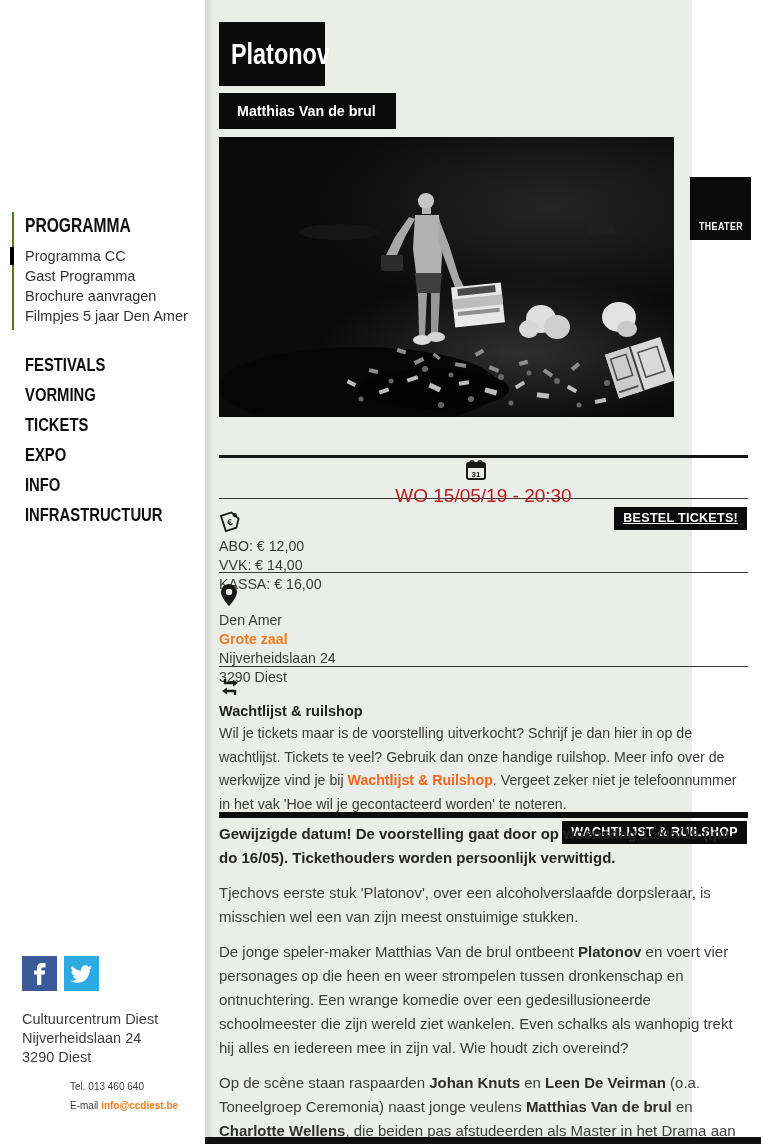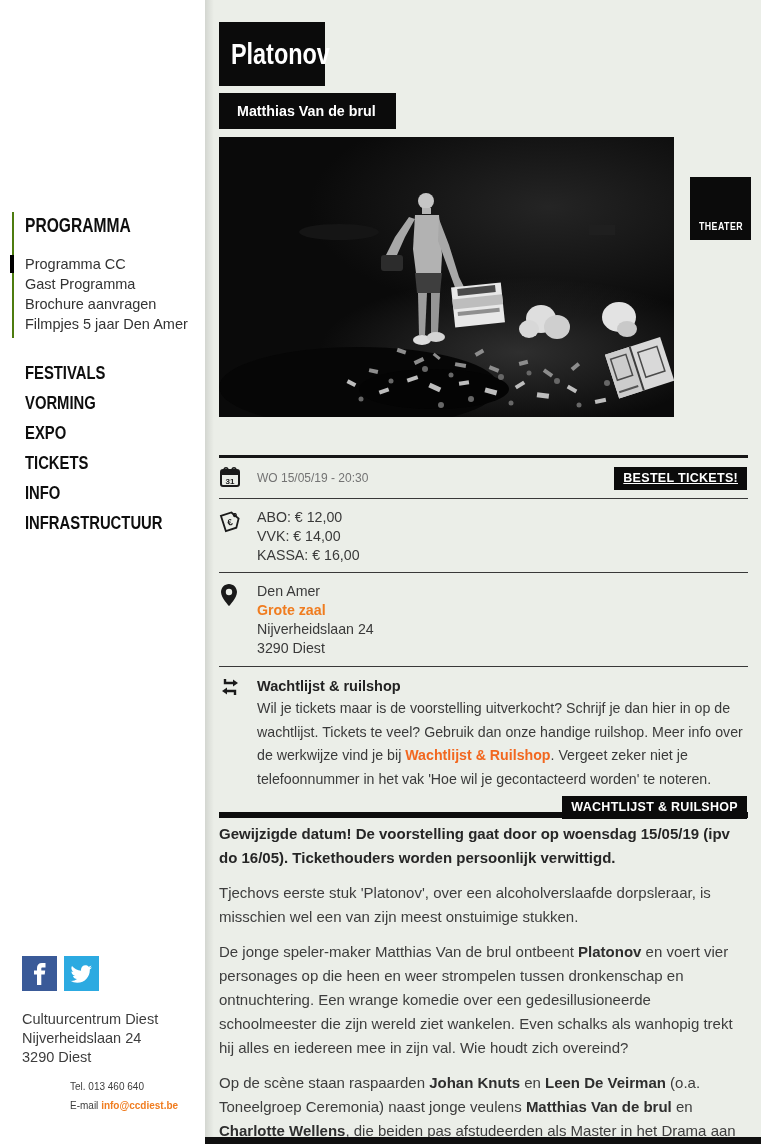--- a/index.html
+++ b/index.html
@@ -9,63 +9,63 @@
 
   
   .sidebar { position:absolute; left:0; top:0; width:205px; height:1144px; background:#ffffff; }
   .logo { position:absolute; left:20px; top:25px; cursor:pointer; }
   .logo-text { margin-top:4px; padding-left:2px; font-size:33px; font-weight:bold;
                letter-spacing:2px; color:#1b1b1b; }
   .cond { display:inline-block; transform:scaleX(0.78); transform-origin:0 50%; white-space:nowrap; }
   .sidebar-nav { position:absolute; left:12px; top:212px; width:185px; }
   .nav-group { border-left:2px solid #4d7c0f; padding:0 0 4px 11px; }
   .nav-heading { font-size:20px; font-weight:bold; color:#0e0e0e; line-height:26px; cursor:pointer; }
-  .subnav { list-style:none; margin-top:16px; }
+  .subnav { list-style:none; margin-top:8px; }
   .subnav li { font-size:14.5px; line-height:20px; color:#333; cursor:pointer; position:relative; }
   .subnav li.active::before { content:""; position:absolute; left:-15px; top:1px; width:4px; height:18px; background:#000; }
   .mainnav { list-style:none; margin-top:20px; padding-left:13px; }
   .mainnav li { font-size:19px; font-weight:bold; color:#0e0e0e; line-height:30px; cursor:pointer; }
 
   .sidebar-footer { position:absolute; left:22px; top:956px; width:175px; }
   .social-row { display:flex; gap:7px; }
   .social { width:35px; height:35px; display:flex; align-items:center; justify-content:center; cursor:pointer; }
   .social svg { display:block; }
   .addr { margin-top:19px; font-size:14.5px; line-height:19px; color:#3d3d3d; }
   .tel { margin-top:10px; font-size:10px; line-height:19px; color:#3d3d3d;margin-left:48px; }
   .email-link { font-weight:bold; text-decoration:none; cursor:pointer; }
 
   
-  .content { position:absolute; left:205px; top:0; width:556px; height:1144px; background:#ebeee8; }
+  .content { position:absolute; left:205px; top:0; width:487px; height:1144px; background:#ebeee8; }
   .content::before { content:""; position:absolute; left:0; top:0; width:9px; height:100%;
                      background:linear-gradient(90deg, rgba(0,0,0,0.10), rgba(0,0,0,0)); }
 
   .title-box { position:absolute; left:14px; top:22px; width:106px; height:64px; background:#0b0b0b;
                display:flex; align-items:center; padding-left:12px; }
   .title-box span { color:#fff; font-size:30px; font-weight:bold; }
   .subtitle-box { position:absolute; left:14px; top:93px; height:36px; background:#0b0b0b;
                   display:flex; align-items:center; padding:0 14px 0 12px; }
   .subtitle-box span { color:#fff; font-size:15.5px; font-weight:bold; transform:scaleX(0.92); }
 
   .photo { position:absolute; left:14px; top:137px; width:455px; height:280px; background:#000; }
   .badge { position:absolute; left:485px; top:133px; width:61px; height:63px; background:#0b0b0b;
            display:flex; align-items:flex-end; justify-content:center; padding-bottom:8px;margin-top:44px; }
   .badge span { color:#fff; font-size:10px; font-weight:bold; letter-spacing:0.5px; transform:scaleX(0.88); }
 
   
   .details { position:absolute; left:14px; top:455px; width:529px;
              border-top:3px solid #161616; border-bottom:6px solid #0d0d0d; }
-  .drow { display:flex; align-items:flex-start; padding-top:9px; }
+  .drow { display:flex; align-items:flex-start; padding-top:9px;flex-direction:column; }
   .drow + .drow { border-top:1px solid #383838; }
   .drow .ic { width:38px; flex:none; padding-top:1px; }
   .drow-date { height:40px; align-items:center; padding-top:0; }
   .drow-price { height:74px; }
   .drow-venue { height:94px; }
   .drow-wait { height:146px; }
   .dtext { font-size:14.2px; line-height:19px; color:#3a3a3a; }
-  .date-label { font-size:12px; color:#737373; }
+  .date-label { font-size:19px; color:#b91c1c; }
   .btn { background:#0b0b0b; color:#fff; font-weight:bold; font-size:12.5px; letter-spacing:0.3px;
          padding:4px 9px 5px; border:none; cursor:pointer; white-space:nowrap; }
   .btn-order { margin-left:auto; margin-right:1px;text-decoration:underline; }
   .venue-name { color:#3a3a3a; }
   .hall-link { font-weight:bold; text-decoration:none; cursor:pointer; }
   .wait-body { flex:1; }
   .wait-title { font-size:14.5px; font-weight:bold; color:#222; line-height:20px; }
   .wait-text { font-size:14.2px; line-height:23.5px; color:#3a3a3a; margin-top:1px; }
   .wait-link { font-weight:bold; text-decoration:none; cursor:pointer; }
   .btn-wait { display:block; margin:5px 1px 0 auto; width:max-content; }
@@ -93,22 +93,22 @@
         <ul class="subnav">
           <li class="active">Programma CC</li>
           <li>Gast Programma</li>
           <li>Brochure aanvragen</li>
           <li>Filmpjes 5 jaar Den Amer</li>
         </ul>
       </div>
       <ul class="mainnav">
         <li><span class="cond">FESTIVALS</span></li>
         <li><span class="cond">VORMING</span></li>
+        <li><span class="cond">TICKETS</span></li>
         <li><span class="cond">EXPO</span></li>
-        <li><span class="cond">TICKETS</span></li>
         <li><span class="cond">INFO</span></li>
         <li><span class="cond">INFRASTRUCTUUR</span></li>
       </ul>
     </nav>
 
     <div class="sidebar-footer">
       <div class="social-row">
         <div class="social" style="background:#3a5a98;">
           <svg width="35" height="35" viewBox="0 0 35 35">
             <path d="M20.5 11.5h3V7h-3.6c-3.2 0-4.9 2-4.9 5v2.4h-3v4.2h3V29h4.3V18.6h3.4l.5-4.2h-3.9v-1.8c0-.8.4-1.1 1.2-1.1z" fill="#ffffff"></path>

